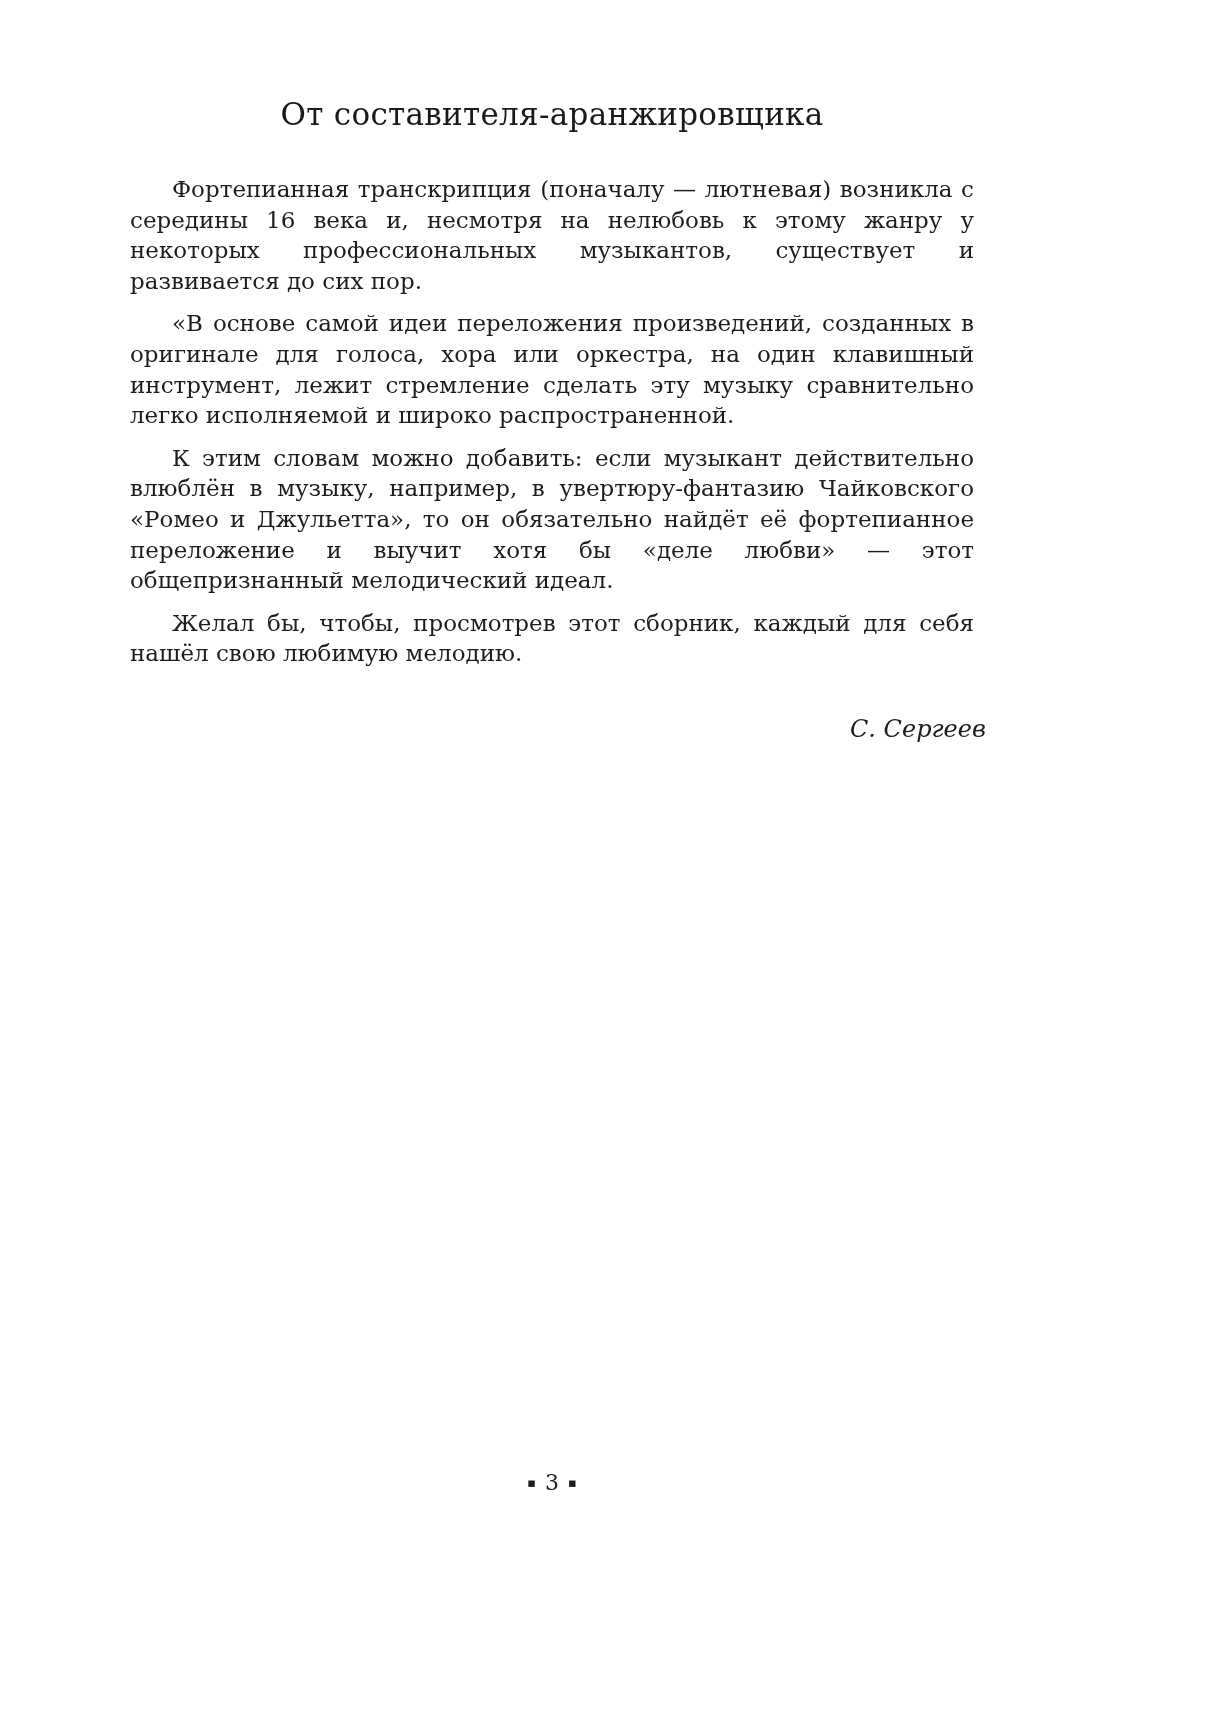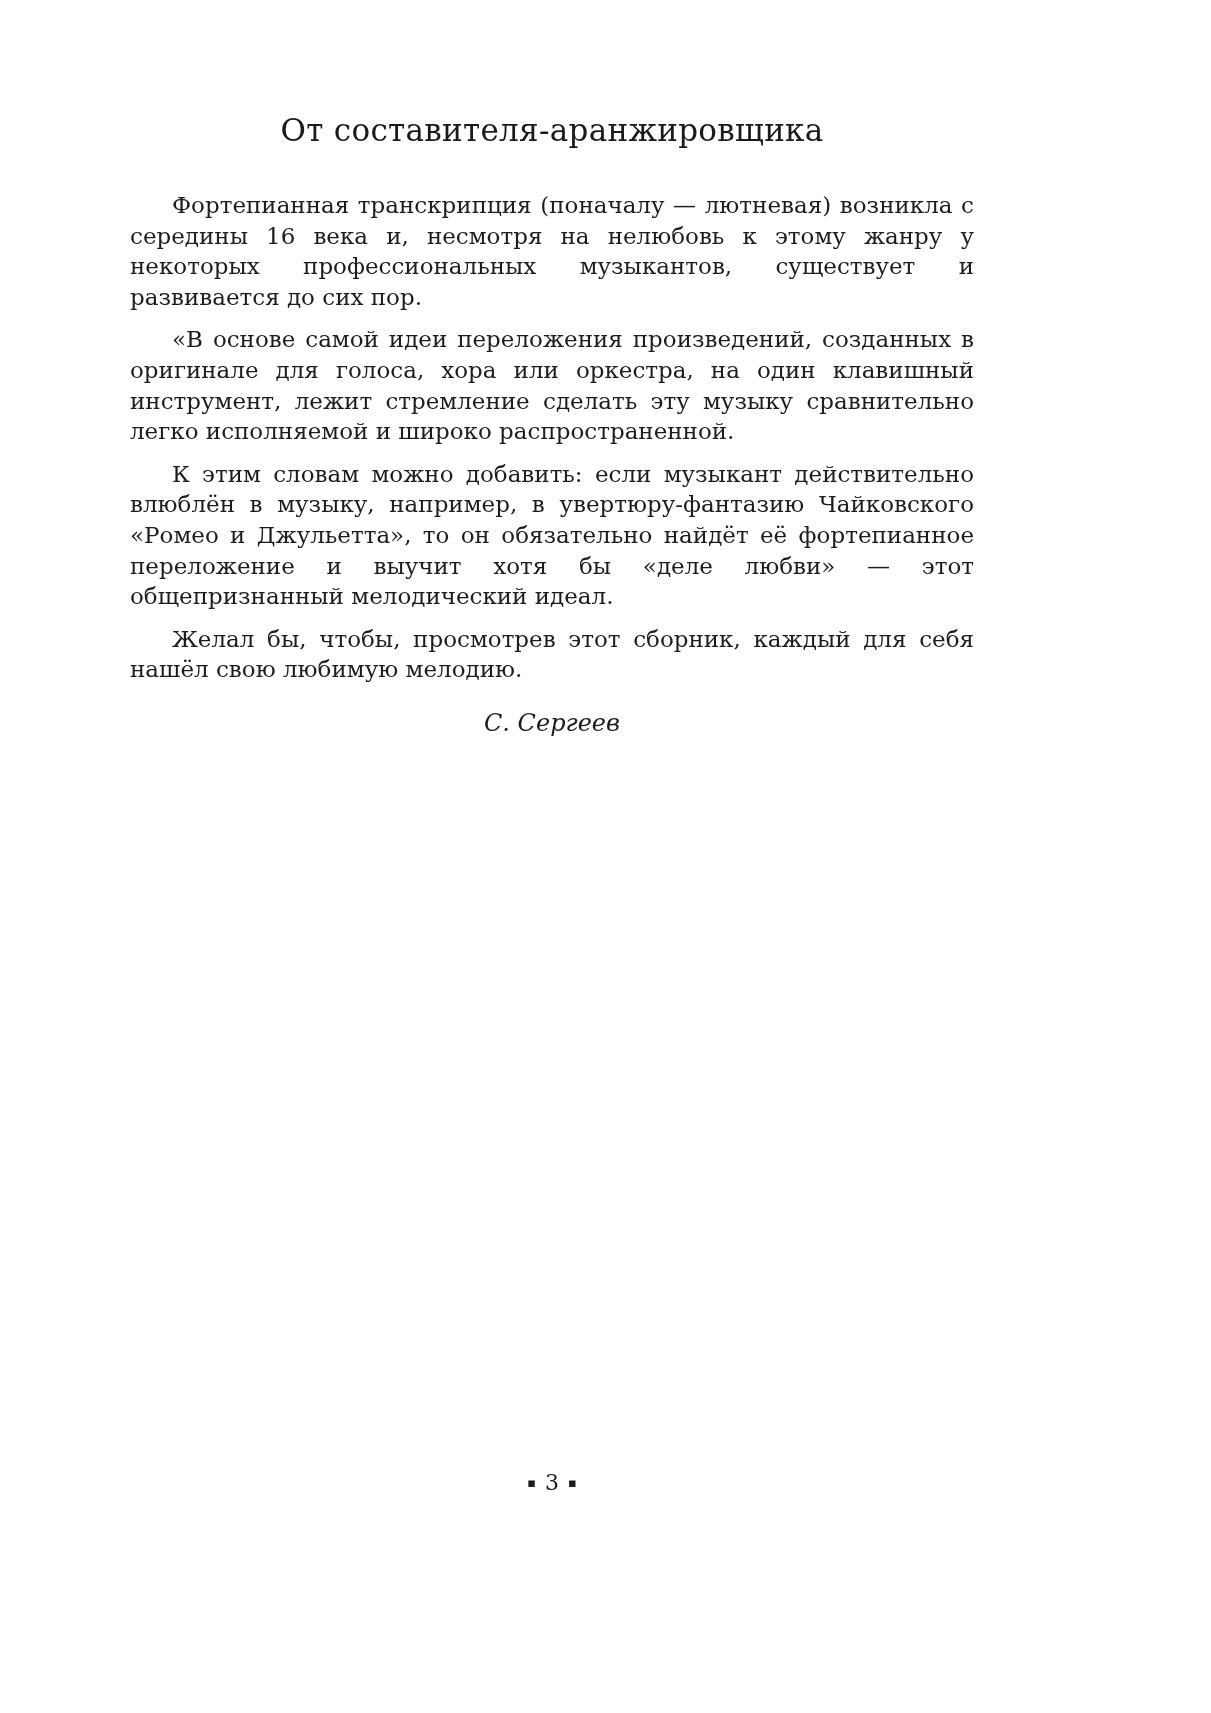--- a/index.html
+++ b/index.html
@@ -11,42 +11,42 @@
       height: 1713px;
       background: #ffffff;
       position: relative;
       color: #1d1d1d;
       font-family: "DejaVu Serif", "Liberation Serif", serif;
       overflow: hidden;
     }
     .content {
       position: absolute;
       left: 118px;
-      top: 112px;
+      top: 96px;
       width: 868px;
     }
     .title {
       font-size: 31px;
       font-weight: normal;
       text-align: center;
       margin: 0 0 42px 0;
       letter-spacing: 0.3px;
       color: #1a1a1a;
     }
     .body-text p {
       font-size: 23px;
       line-height: 30.6px;
       text-align: justify;
       text-indent: 42px;
       margin: 12px;
       color: #1d1d1d;
     }
     .signature {
-      margin-top: 24px;
-      text-align: center;
+      margin-top: 46px;
+      text-align: right;
       font-style: italic;
       font-size: 24px;
       color: #1d1d1d;
     }
     .footer {
       position: absolute;
       left: 118px;
       top: 1470px;
       width: 868px;
       text-align: center;

